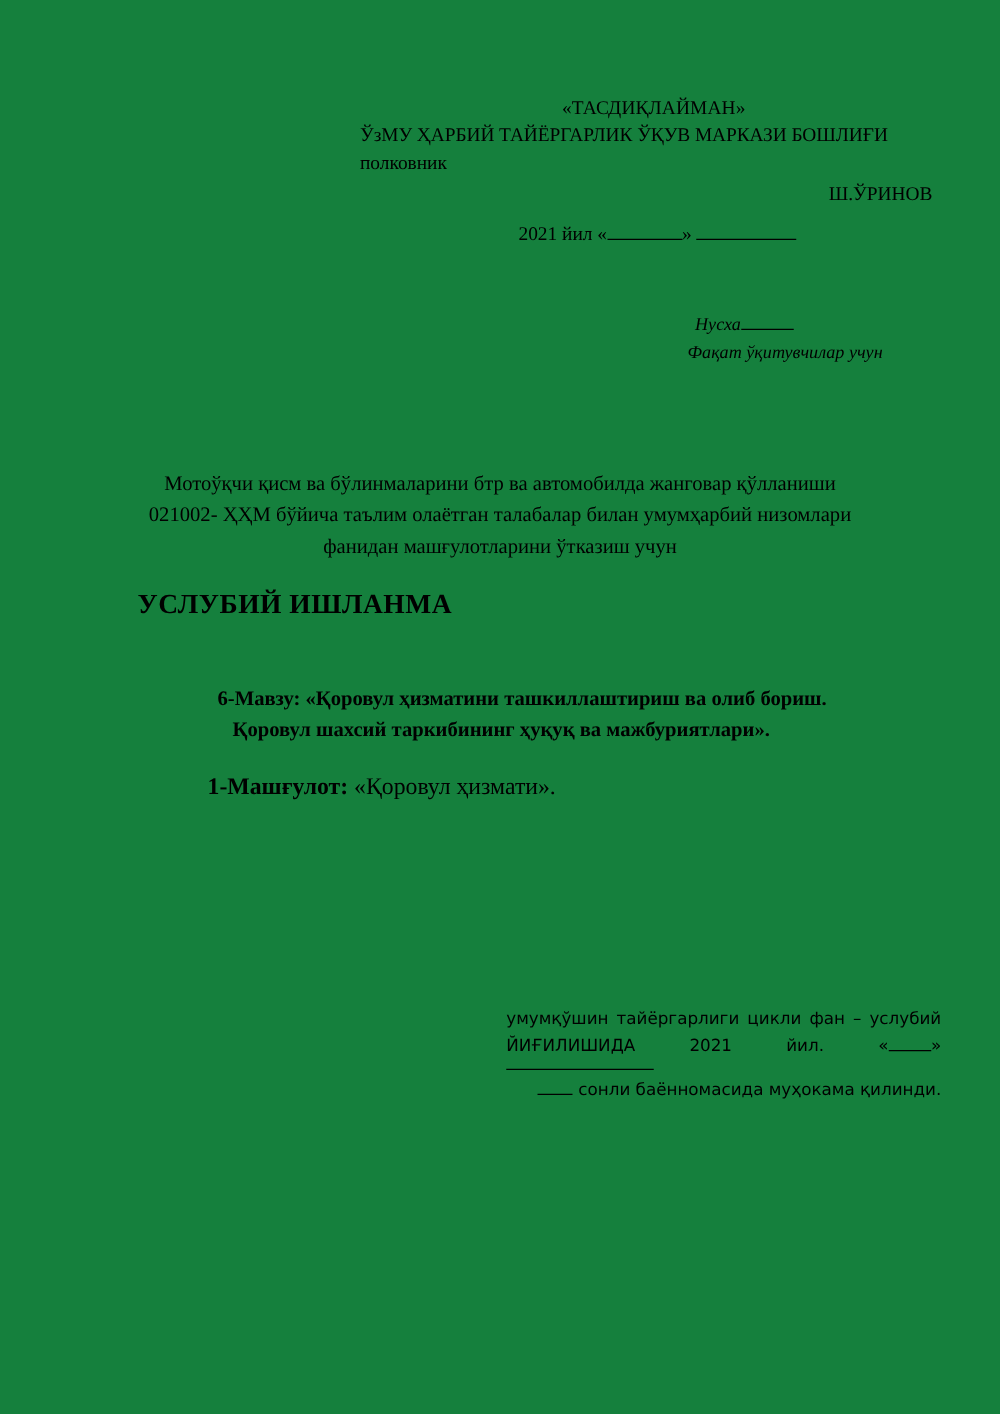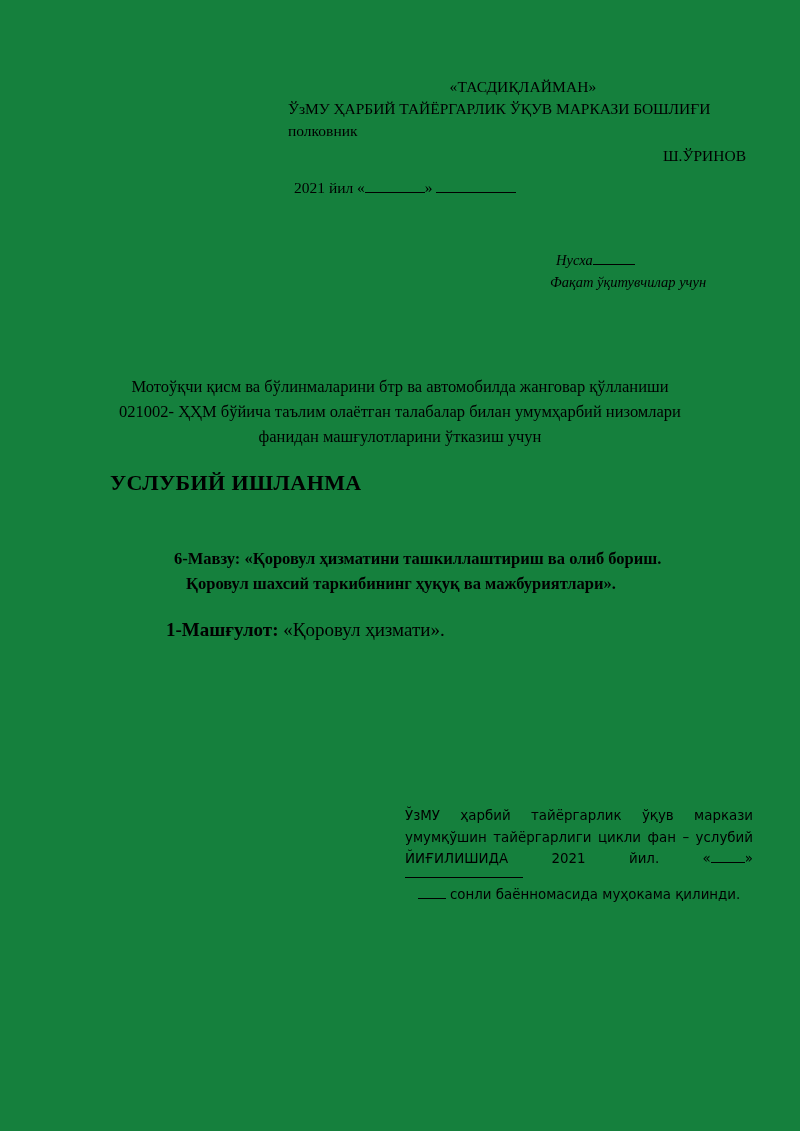--- a/index.html
+++ b/index.html
@@ -43,21 +43,21 @@
     text-align: left;
   }
   .approval-name {
     text-align: right;
     padding-right: 12px;
     margin-top: 3px;
   }
   .approval-date {
     margin-top: 10px;
     padding-left: 6px;
-    text-align: left;
+    text-align: center;
   }
 
   .ul-blank {
     display: inline-block;
     border-bottom: 1.4px solid #000;
     vertical-align: baseline;
   }
   .ul-w34 { width: 34px; }
   .ul-w42 { width: 42px; }
   .ul-w60 { width: 60px; }
@@ -149,21 +149,21 @@
     margin: 0;
   }
   .minutes-rule {
     width: 118px;
     border-bottom: 1.4px solid #000;
     height: 0;
     margin-top: 7px;
     margin-bottom: 6px;
   }
   .minutes-last {
-    text-align: center;
+    text-align: right;
     white-space: nowrap;
   }
   .ul-sm { width: 28px; }
 </style>
 </head>
 <body>
 
 <div class="page">
 
   <div class="approval-block">
@@ -193,21 +193,20 @@
   <div class="topic-block">
     <div class="topic-line-1">6-Мавзу: «Қоровул ҳизматини ташкиллаштириш ва олиб бориш.</div>
     <div class="topic-line-2">Қоровул шахсий таркибининг ҳуқуқ ва мажбуриятлари».</div>
     <div class="lesson-line">
       <span class="lesson-label">1-Машғулот:</span>
       <span class="lesson-value">«Қоровул ҳизмати».</span>
     </div>
   </div>
 
   <div class="minutes-block">
-    <p class="minutes-para">ЎзМУ ҳарбий тайёргарлик ўқув маркази</p>
     <p class="minutes-para">умумқўшин тайёргарлиги цикли фан – услубий</p>
     <p class="minutes-para">
       <span>ЙИҒИЛИШИДА</span>
       <span>2021</span>
       <span>йил.</span>
       <span><span>«</span><span class="ul-blank ul-w34"></span><span>»</span></span>
     </p>
     <div class="minutes-rule"></div>
     <div class="minutes-last">
       <span class="ul-blank ul-sm"></span>

